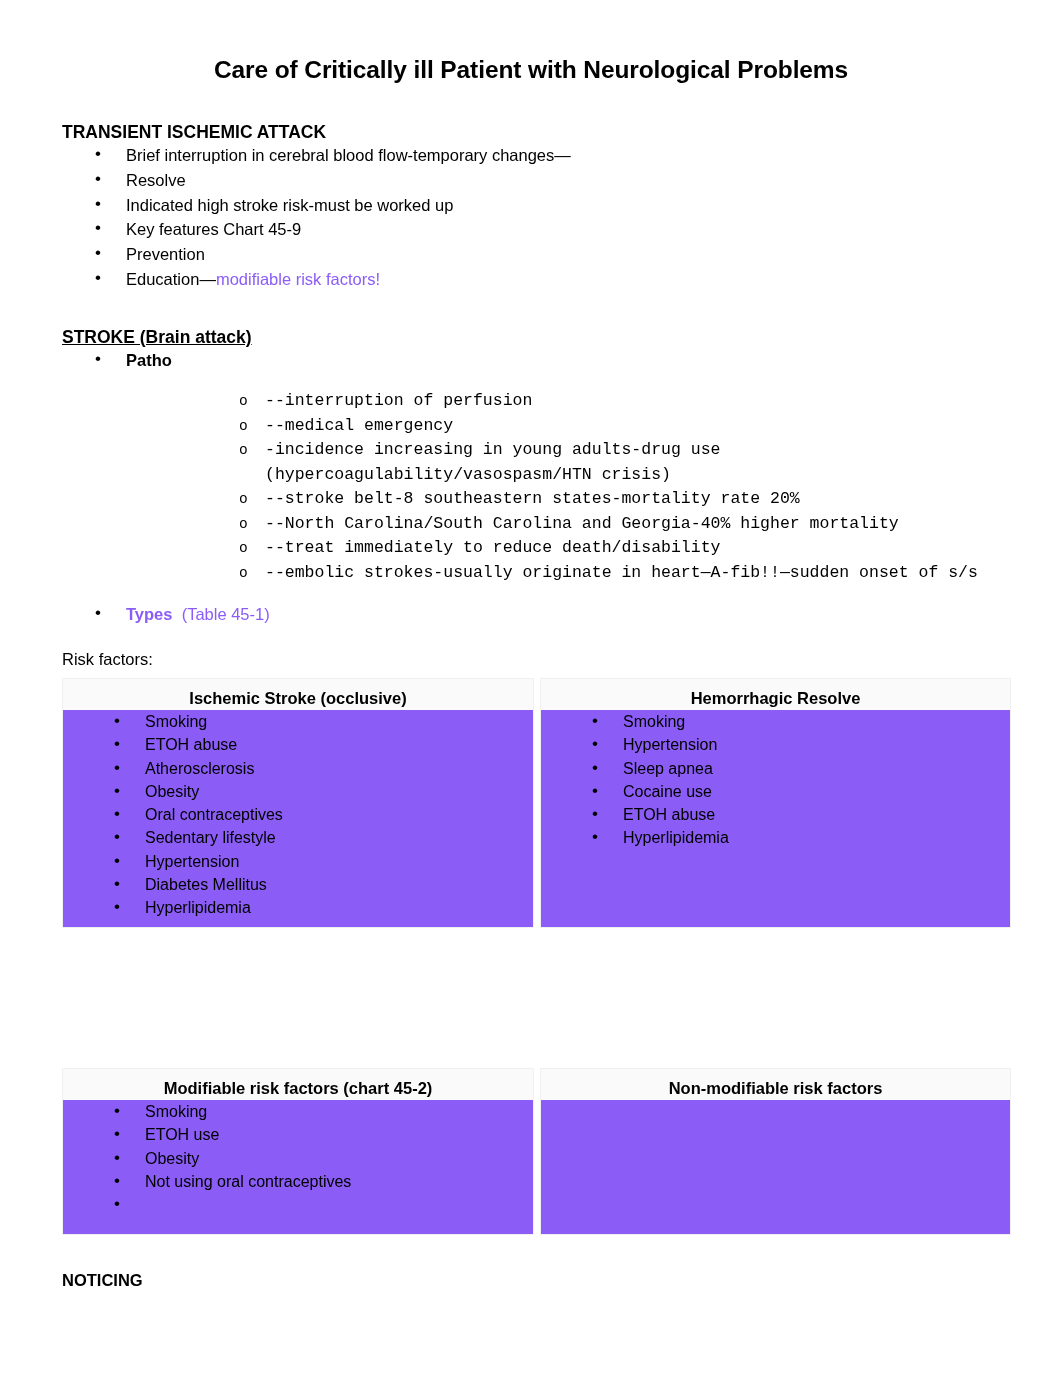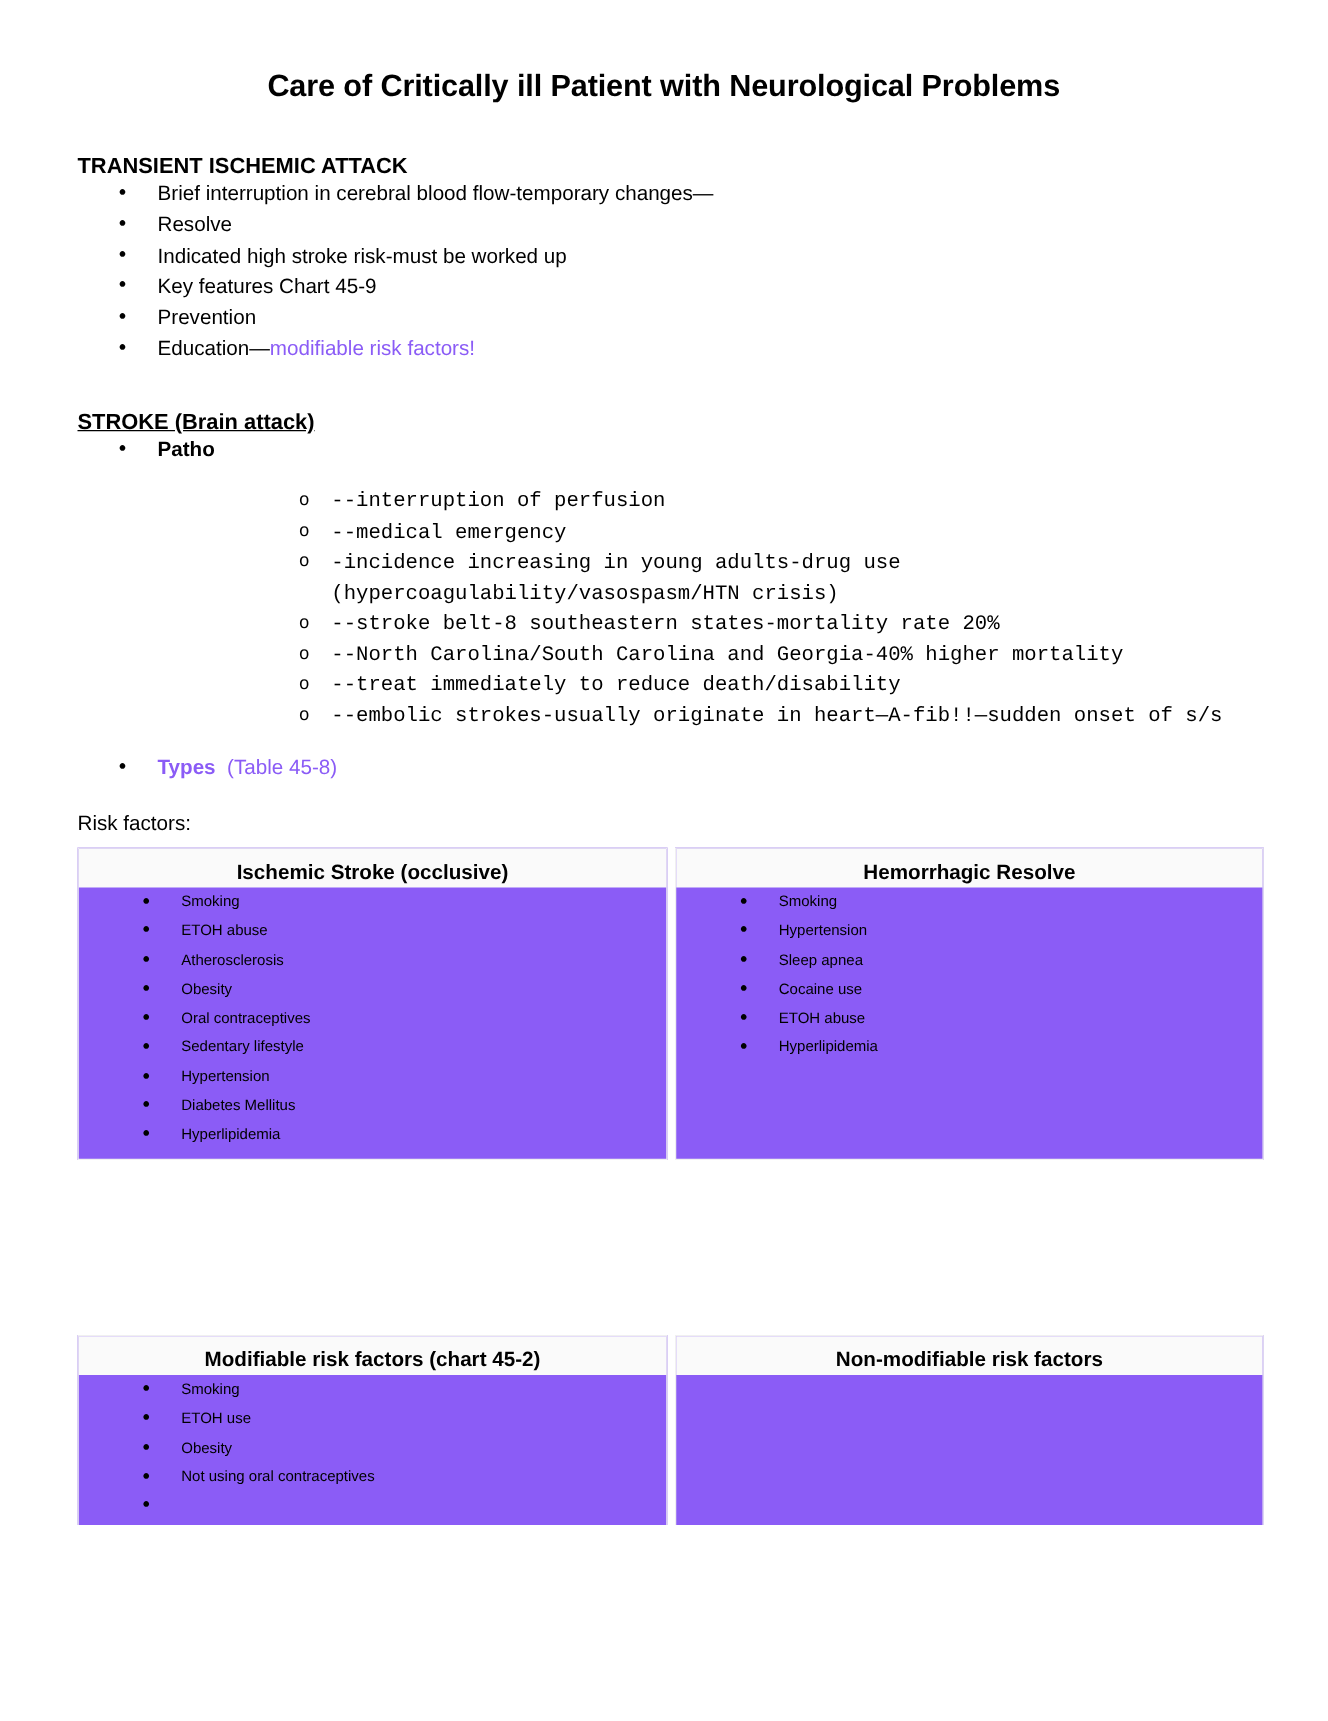--- a/index.html
+++ b/index.html
@@ -8,21 +8,21 @@
     background: #ffffff;
   }
   body {
     font-family: "Liberation Sans", sans-serif;
     color: #000000;
     -webkit-font-smoothing: antialiased;
   }
   .page {
     position: relative;
     width: 1062px;
-    height: 1220px;
+    height: 1377px;
     background: #ffffff;
     box-sizing: border-box;
     padding: 0;
     overflow: hidden;
   }
   .content {
     position: absolute;
     left: 62px;
     top: 0;
     width: 938px;
@@ -150,21 +150,21 @@
     min-height: 40px;
   }
   ul.cell-list {
     list-style: none;
     margin: 0;
     padding: 0;
   }
   ul.cell-list > li {
     position: relative;
     padding-left: 82px;
-    font-size: 12px;
+    font-size: 16px;
     line-height: 23.2px;
     min-height: 23.2px;
   }
   ul.cell-list > li::before {
     content: "\2022";
     position: absolute;
     left: 51px;
     top: -1px;
     font-size: 17px;
     line-height: 23.2px;
@@ -212,21 +212,21 @@
         <ul class="lvl2">
           <li>--interruption of perfusion</li>
           <li>--medical emergency</li>
           <li>-incidence increasing in young adults-drug use (hypercoagulability/vasospasm/HTN crisis)</li>
           <li>--stroke belt-8 southeastern states-mortality rate 20%</li>
           <li>--North Carolina/South Carolina and Georgia-40% higher mortality</li>
           <li>--treat immediately to reduce death/disability</li>
           <li>--embolic strokes-usually originate in heart—A-fib!!—sudden onset of s/s</li>
         </ul>
       </li>
-      <li><span class="bold red">Types</span>&nbsp; <span class="red">(Table 45-8)</span></li>
+      <li><span class="bold red">Types</span>&nbsp; <span class="red">(Table 45-1)</span></li>
     </ul>
 
     <p class="risk-label">Risk factors:</p>
 
     <table class="tbl table-risk">
       <tbody>
           <tr>
         <td class="cell-left">
           <div class="cell-title">Ischemic Stroke (occlusive)</div>
           <div class="cell-body">

